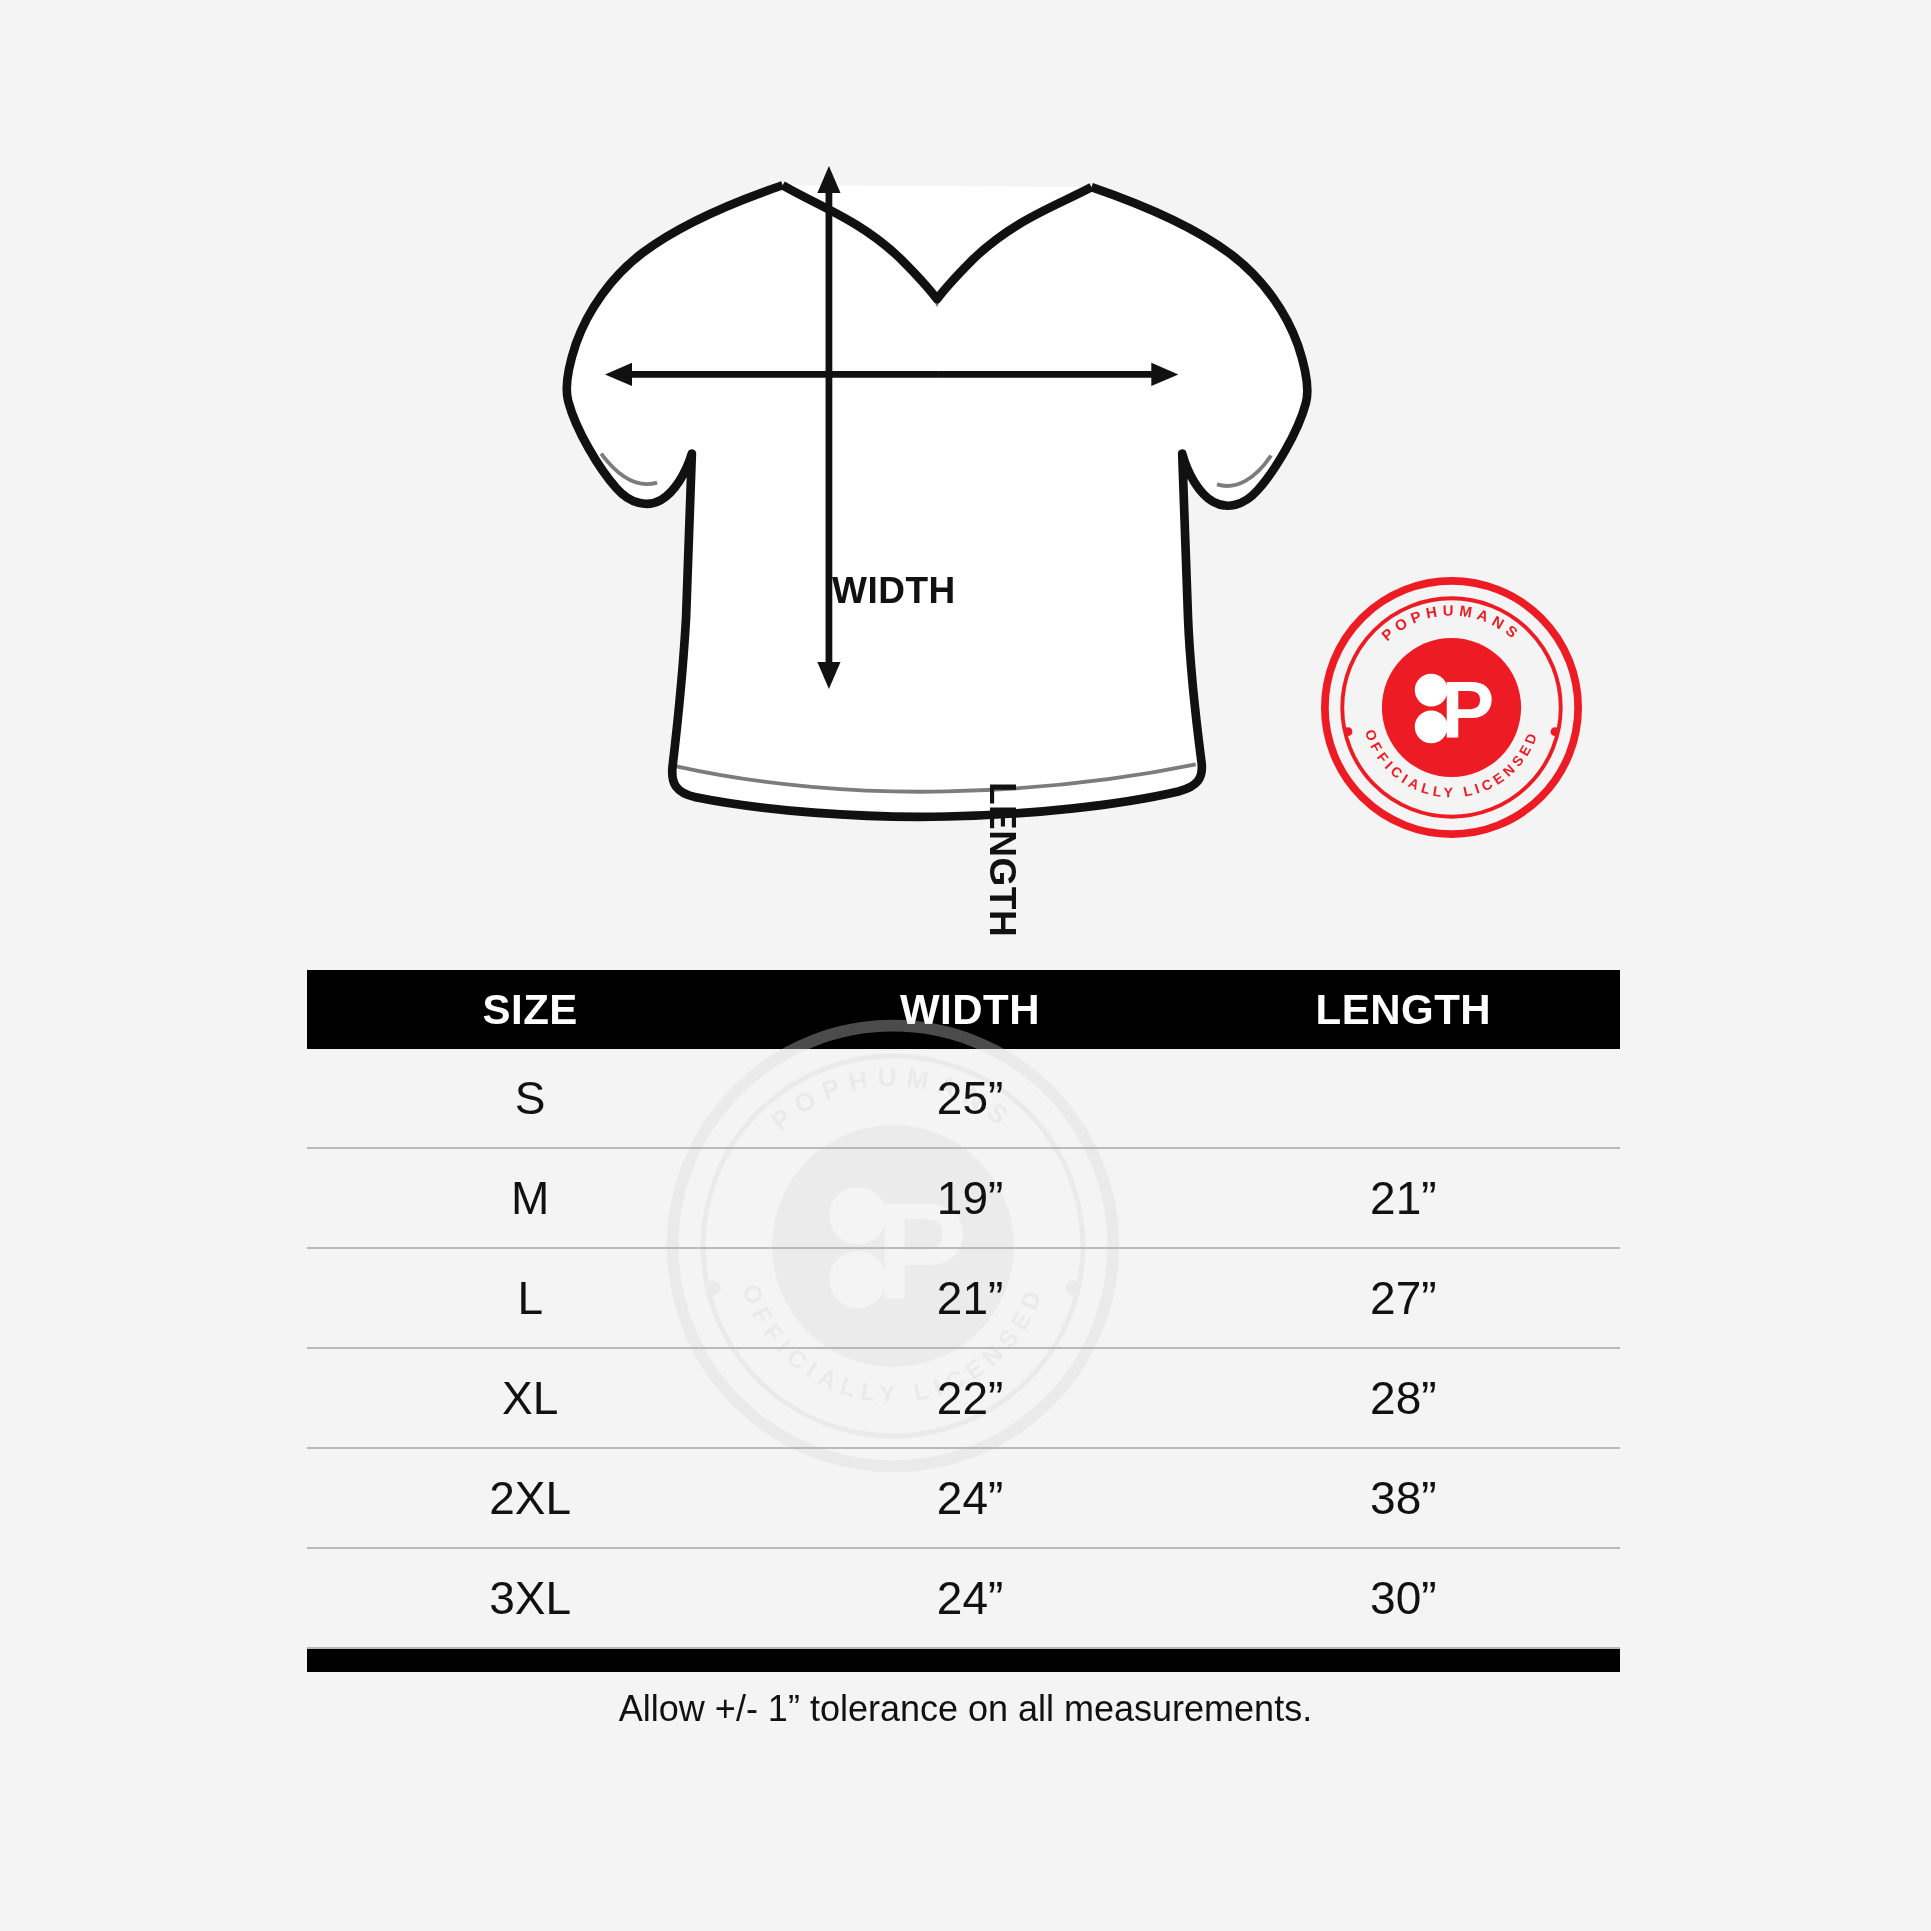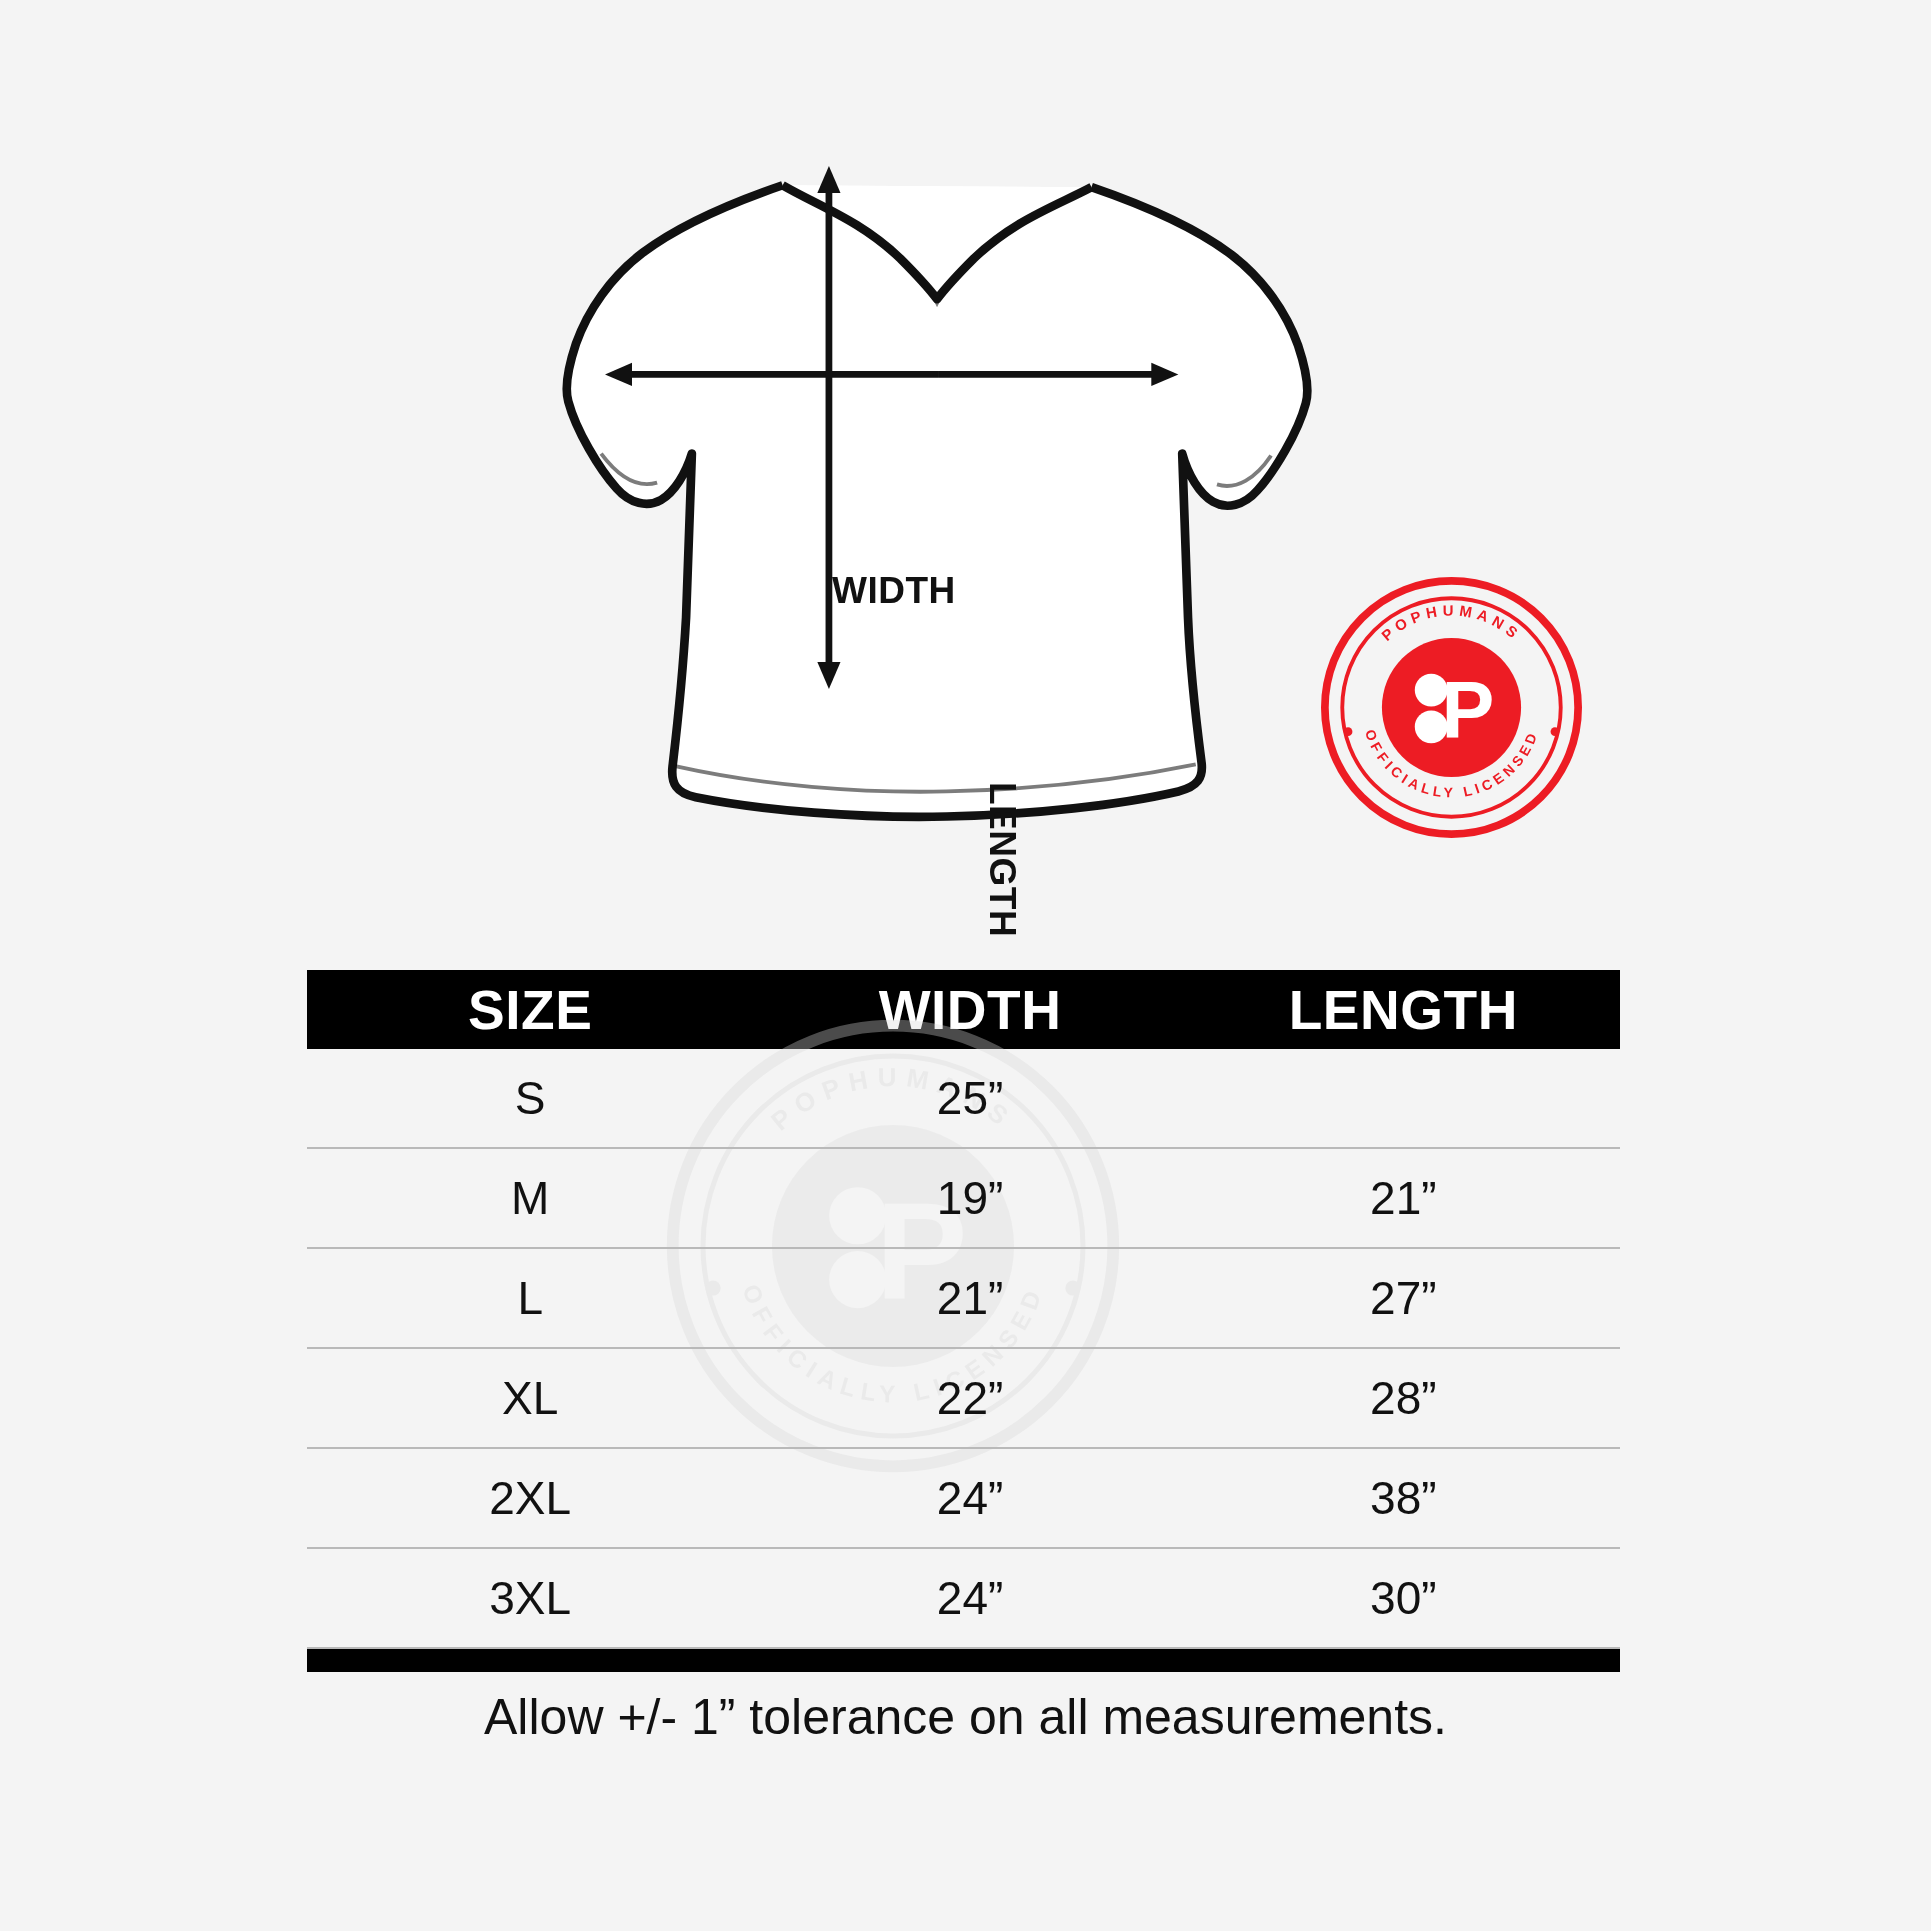--- a/index.html
+++ b/index.html
@@ -71,21 +71,21 @@
     width: 1313px;
   }
   .table-head {
     display: flex;
     background: #000000;
     height: 79px;
     align-items: center;
   }
   .table-head .cell {
     color: #ffffff;
-    font-size: 55px;
+    font-size: 42px;
     font-weight: bold;
     text-align: center;
     letter-spacing: 0.5px;
   }
   .row {
     display: flex;
     align-items: center;
     height: 98px;
     border-bottom: 2.9px solid #b9b9b9;
     position: relative;
@@ -105,21 +105,21 @@
   .table-foot {
     background: #000000;
     height: 23px;
   }
   .tolerance {
     position: absolute;
     left: 0;
     top: 1688px;
     width: 1931px;
     text-align: center;
-    font-size: 50px;
+    font-size: 36px;
     color: #111111;
   }
 
   
   .watermark {
     position: absolute;
     left: 666px;
     top: 1019px;
     width: 454px;
     height: 454px;

